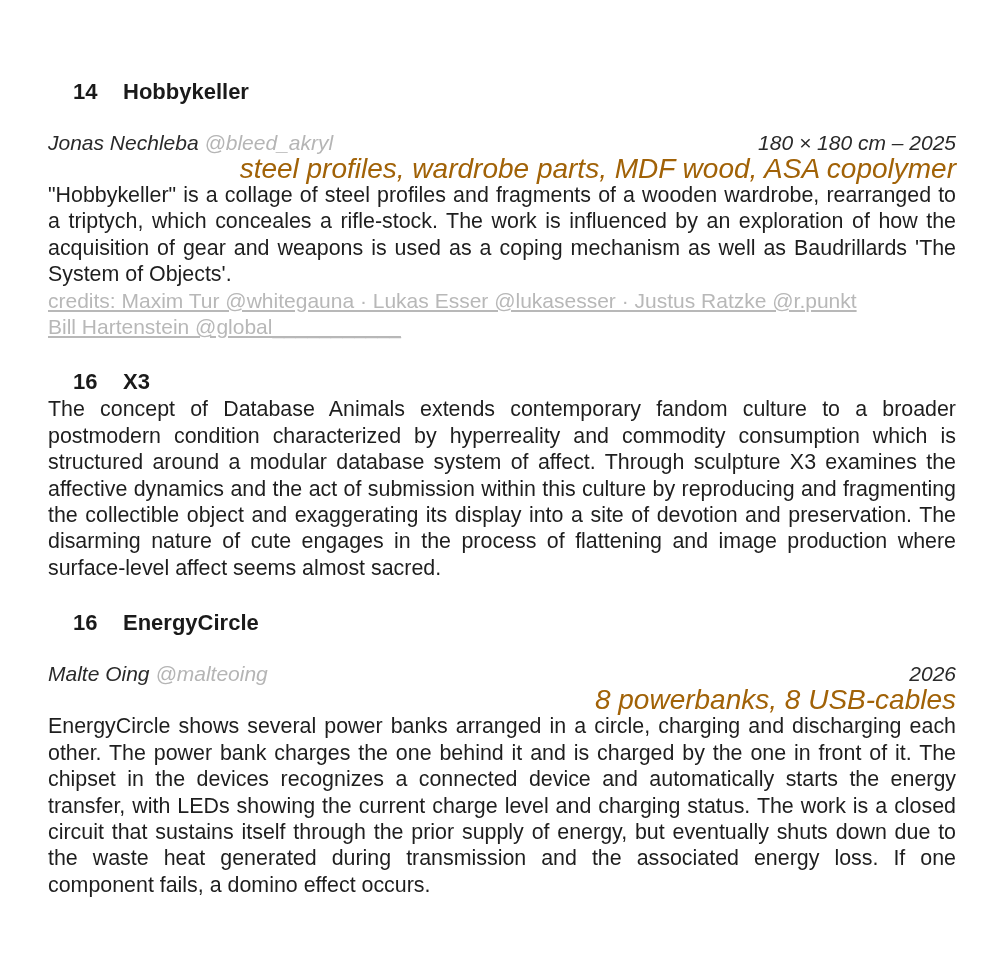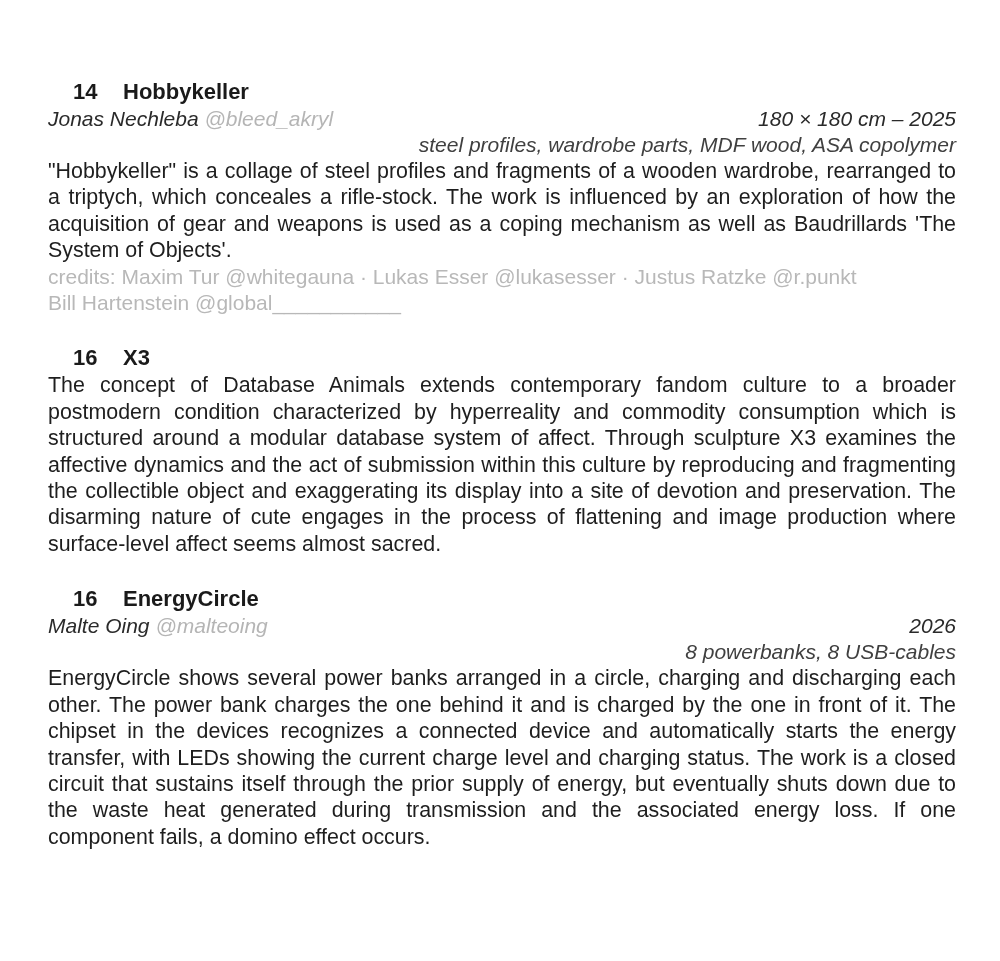--- a/index.html
+++ b/index.html
@@ -42,47 +42,49 @@
     }
     .meta-row {
       display: flex;
       justify-content: space-between;
       font-style: italic;
       font-size: 21px;
       line-height: 26px;
       height: 26px;
       white-space: nowrap;
       color: #2a2a2a;
+      margin-top: 24px;
     }
     .handle {
       color: #b5b5b5;
     }
     .materials {
       text-align: right;
       font-style: italic;
-      font-size: 21px;
+      font-size: 28px;
       line-height: 26px;
       height: 26px;
       white-space: nowrap;
-      color: #404040;
+      color: #a16207;
     }
     .description {
       font-size: 21.4px;
       line-height: 26.4px;
       text-align: justify;
       color: #1e1e1e;
       margin: 0;
       hyphens: manual;
     }
     .credits {
       font-size: 21px;
       line-height: 26.4px;
       color: #b8b8b8;
       margin: 0;
       white-space: nowrap;
+      text-decoration: underline;
     }
   </style>
 </head>
 <body>
 
 <div class="page">
 
   <section class="entry">
     <div class="entry-head">
       <span class="entry-number">14</span><span class="entry-title">Hobbykeller</span>

